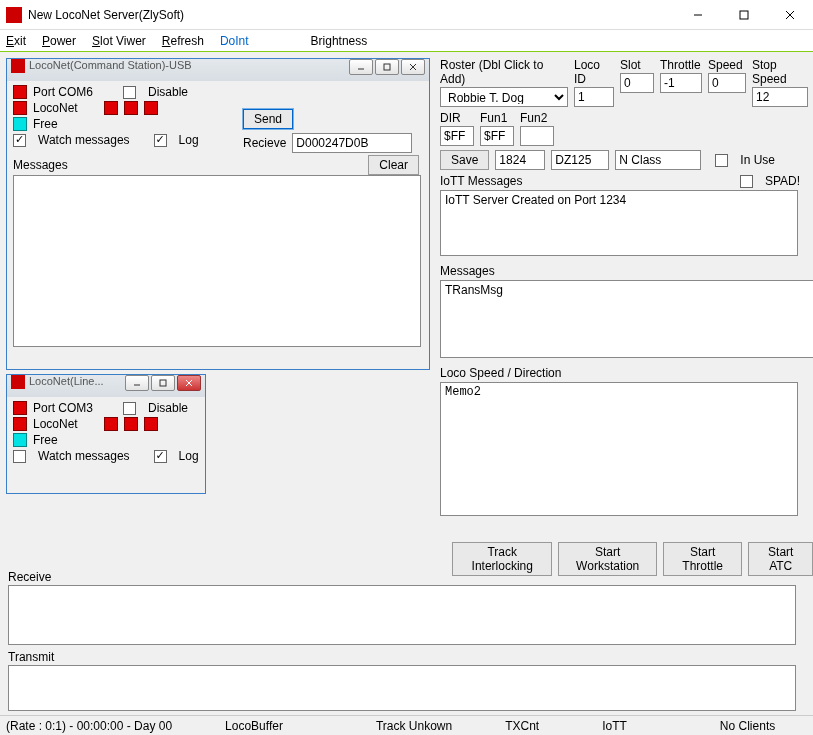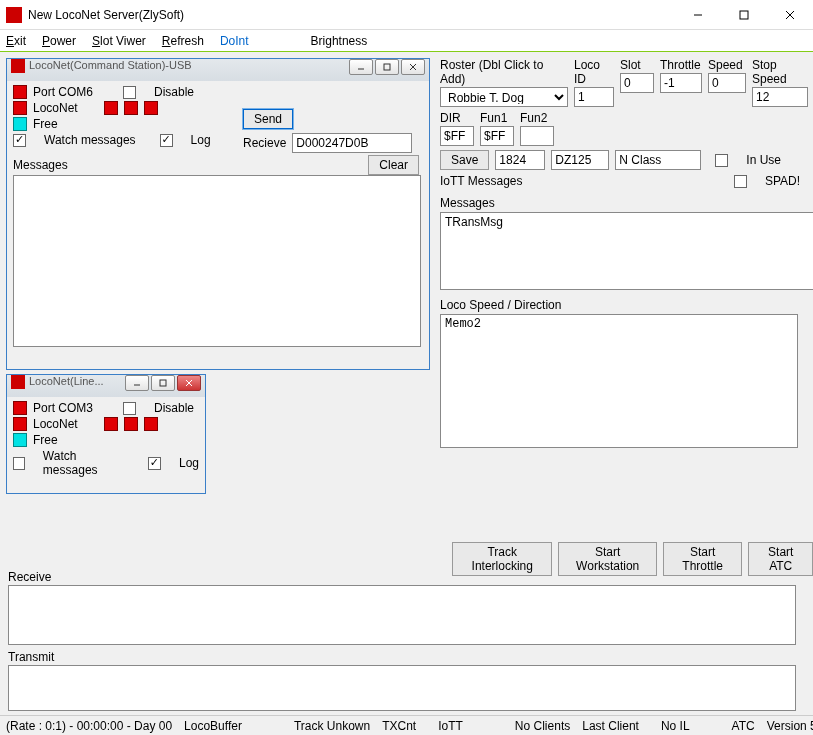--- a/index.html
+++ b/index.html
@@ -81,21 +81,21 @@
     display: flex; align-items: center; justify-content: center;
     font-size: 10px;
     color:#333;
   }
   .mdi-btn.close { background: linear-gradient(#e88,#c33); color:#fff; border-color:#933;}
   .mdi-body { padding: 4px 6px; }
   .row { display: flex; align-items: center; gap: 6px; margin-bottom: 2px; }
   .led { width: 14px; height: 14px; display:inline-block; }
   .led.red { background: #e00004; border:1px solid #800000;}
   .led.cyan { background: #00e2e4; border:1px solid #008888;}
-  .chk { display: inline-flex; align-items: center; gap: 18px; }
+  .chk { display: inline-flex; align-items: center; gap: 12px; text-align: right; }
   .chk .box {
     width: 13px; height: 13px; border: 1px solid #666; background: #fff;
     display:inline-flex; align-items:center; justify-content:center; font-size:11px; line-height:1;
   }
   .chk .box.checked::after { content: "✓"; font-size:11px; position:relative; top:-1px;}
   .btn {
     border: 1px solid #999;
     background: #e9e9e9;
     padding: 2px 10px;
     font-size: 12px;
@@ -142,20 +142,21 @@
   
   .statusbar {
     position: absolute;
     bottom: 0; left:0; right:0;
     height: 20px;
     border-top: 1px solid #ccc;
     display:flex;
     align-items:center;
     font-size:12px;
     background:#f0f0f0;
+    gap:41px;
   }
   .status-cell { padding: 0 6px; white-space:nowrap; }
   .spacer { flex:1; }
 </style>
 </head>
 <body>
 
 <div class="titlebar">
   <span class="app-icon"></span>
   <span class="title">New LocoNet Server(ZlySoft)</span>
@@ -383,20 +384,21 @@
     </div>
 
     <div class="row" style="margin-top:4px;">
       <span class="lbl">IoTT Messages</span>
       <span style="flex:1"></span>
       <label class="chk">
         <span class="box"></span>
           <span>SPAD!</span>
       </label>
     </div>
+    <div class="textarea scroll-y" style="width:358px; height:66px;"><span>IoTT Server Created on Port 1234</span></div>
 
     <div class="row" style="margin-top:8px;">
       <span class="lbl">Messages</span>
     </div>
     <div class="textarea scroll-y" style="width:414px; height:78px;"><span>TRansMsg</span></div>
 
     <div class="row" style="margin-top:8px;">
       <span class="lbl">Loco Speed / Direction</span>
     </div>
     <div class="textarea scroll-y" style="width:358px; height:134px;font-family:Liberation Mono, monospace;"><span>Memo2</span></div>

